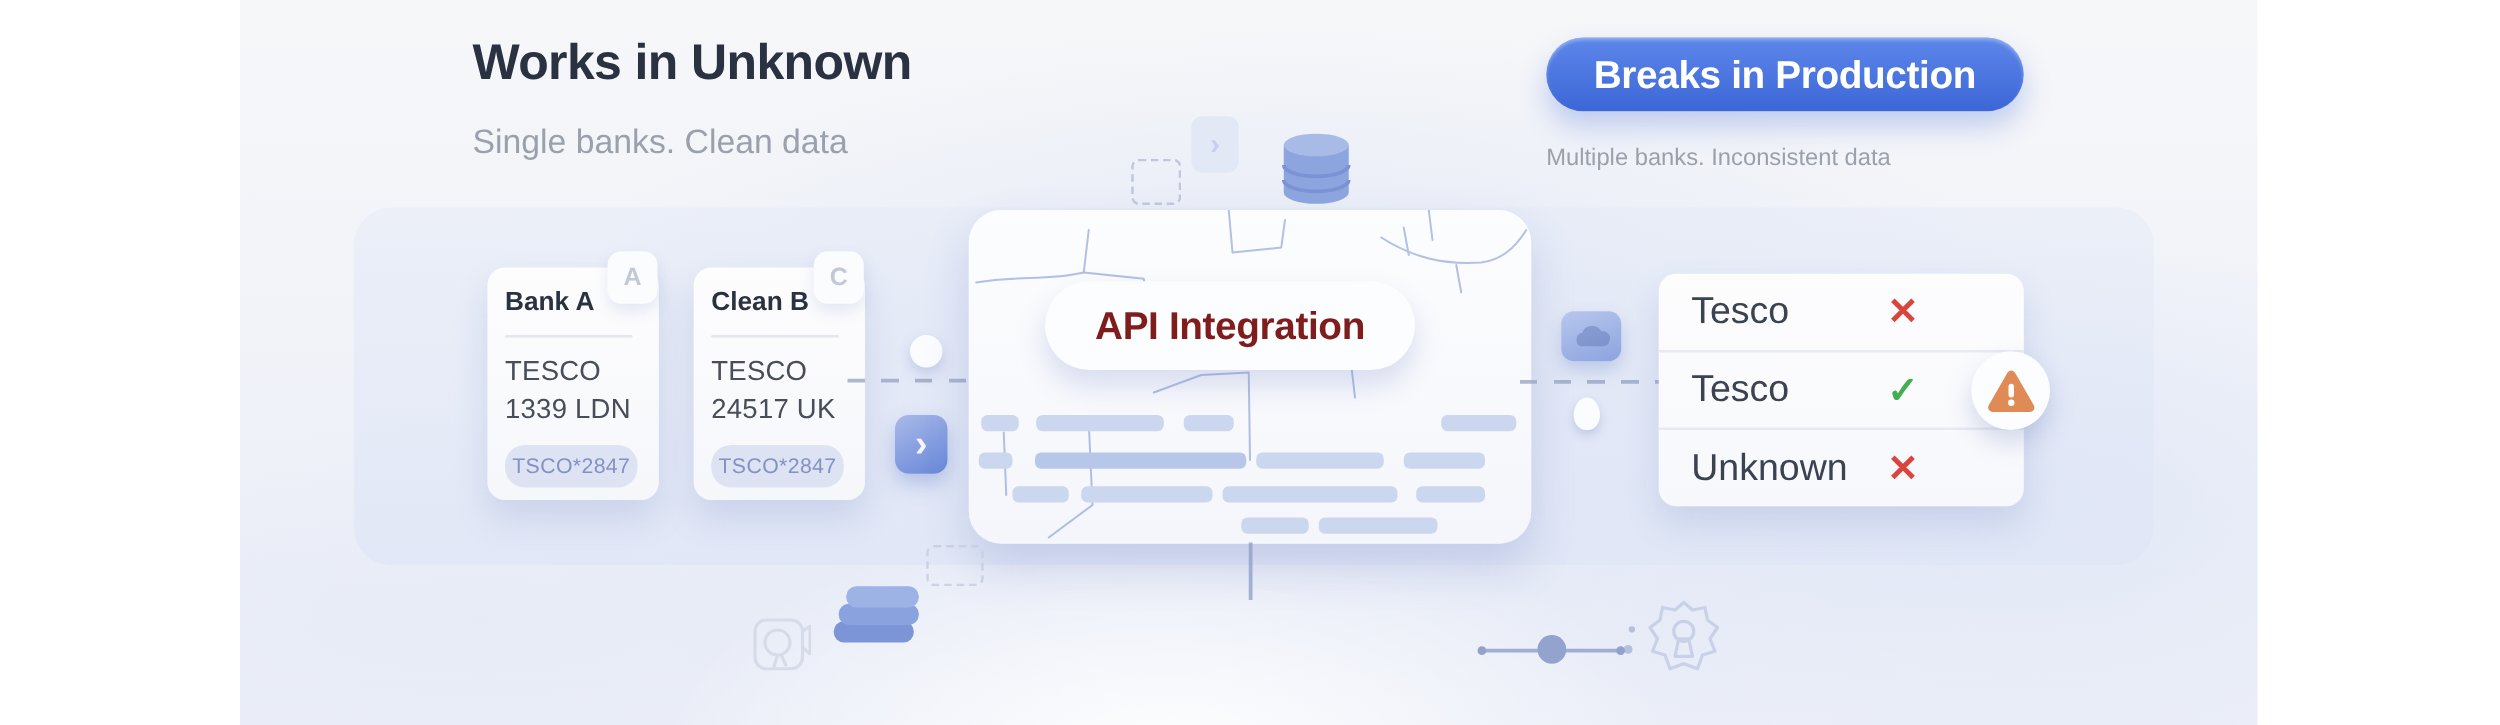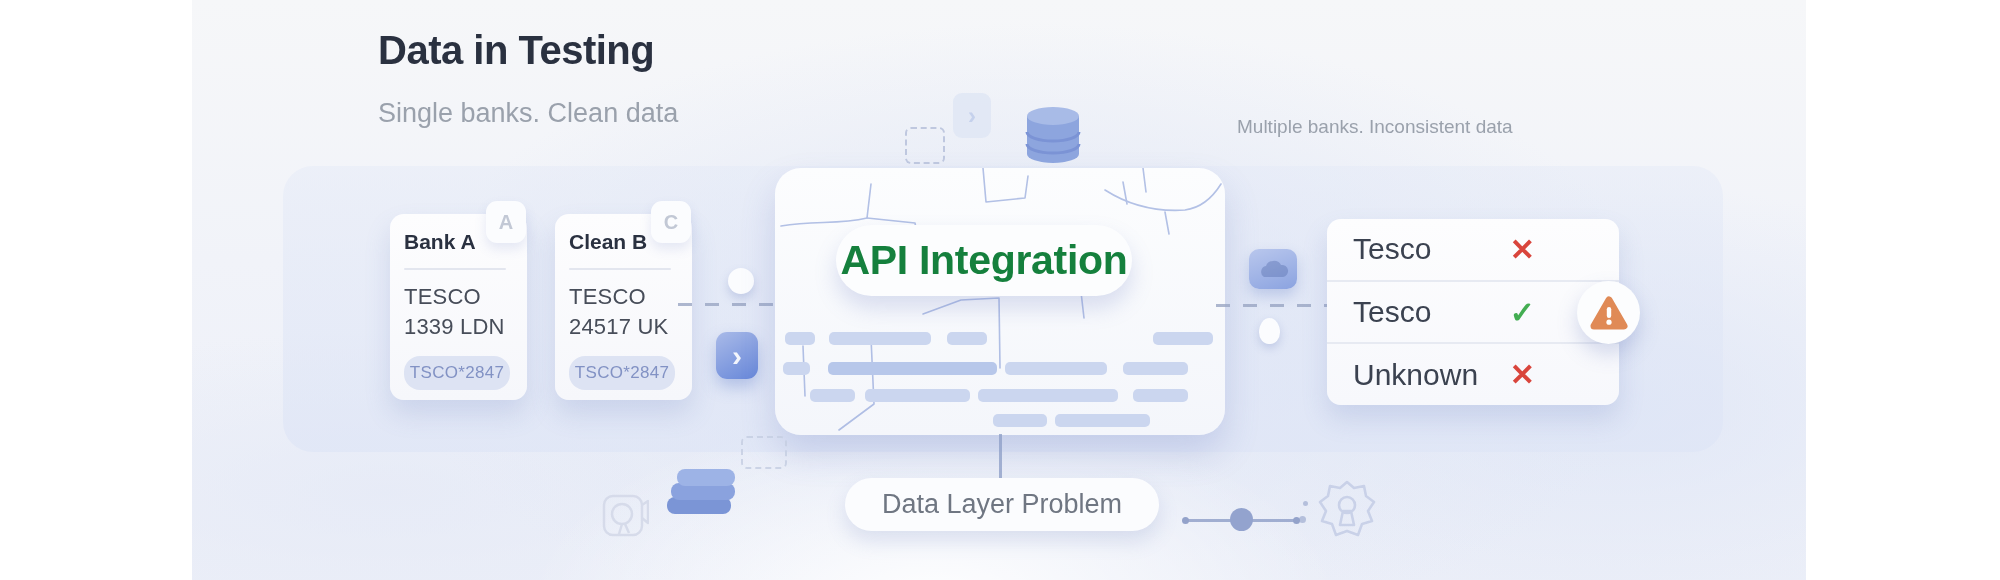--- a/index.html
+++ b/index.html
@@ -62,21 +62,21 @@
     position:absolute; left:775px; top:168px; width:450px; height:267px; border-radius:26px;
     background:linear-gradient(180deg,#fcfdfe 0%,#f4f6fb 100%);
     box-shadow:0 18px 34px rgba(95,115,185,.22);
     overflow:hidden;
   }
   .cracks { position:absolute; inset:0; }
   .api-pill {
     position:absolute; left:61px; top:57px; width:296px; height:71px; border-radius:36px;
     background:#fcfdfe; box-shadow:0 12px 22px rgba(100,120,190,.22);
     display:flex; align-items:center; justify-content:center;
-    font-size:41px; font-weight:800; color:#15803d; letter-spacing:-.3px;
+    font-size:31px; font-weight:800; color:#7f1d1d; letter-spacing:-.3px;
   }
   .sk { position:absolute; height:13px; border-radius:5px; background:#cbd6ef; }
   .sk.dark { background:#b7c7ea; }
 
   
   .dash-h { position:absolute; height:3px;
     background:repeating-linear-gradient(90deg,#9aa6c3 0 14px, rgba(0,0,0,0) 14px 27px); opacity:.8; }
   .node-circle { position:absolute; width:26px; height:26px; border-radius:50%;
     background:#fbfcfe; box-shadow:0 5px 10px rgba(95,115,185,.25); }
   .chev-icon {
@@ -132,22 +132,23 @@
   .dot-lg { position:absolute; left:1230px; top:508px; width:23px; height:23px; border-radius:50%; background:#93a3ce; }
   .deco { position:absolute; }
 </style>
 </head>
 <body>
 
 <div class="canvas">
   <div class="bg"></div>
   <div class="panel"></div>
 
-  <div class="h-title">Data in Testing</div>
+  <div class="h-title">Works in Unknown</div>
   <div class="h-sub">Single banks. Clean data</div>
+  <div class="btn-pill">Breaks in Production</div>
   <div class="h-sub-right">Multiple banks. Inconsistent data</div>
 
   <div class="bank-card bank-a">
     <div class="bank-badge">A</div>
     <div class="bank-name">Bank A</div>
     <div class="bank-divider"></div>
     <div class="bank-line">TESCO</div>
     <div class="bank-line">1339 LDN</div>
     <div class="bank-chip">TSCO*2847</div>
   </div>
@@ -225,21 +226,20 @@
   </div>
   <div class="warn-circle">
     <svg width="40" height="36" viewBox="0 0 40 36">
       <path d="M20,5 L35,31 L5,31 Z" fill="#e08a56" stroke="#e08a56" stroke-width="7" stroke-linejoin="round"></path>
       <rect x="17.8" y="12" width="4.4" height="11" rx="2.2" fill="#ffffff"></rect>
       <circle cx="20" cy="27.2" r="2.6" fill="#ffffff"></circle>
     </svg>
   </div>
 
   <div class="v-line"></div>
-  <div class="data-pill">Data Layer Problem</div>
   <div class="dot-line"></div>
   <div class="dot-sm" style="left:1182px; top:517px; width:7px; height:7px;"></div>
   <div class="dot-sm" style="left:1293px; top:517px; width:7px; height:7px;"></div>
   <div class="dot-lg"></div>
   <div class="dot-sm" style="left:1303px; top:501px; width:5px; height:5px; opacity:.6;"></div>
   <div class="dot-sm" style="left:1299px; top:516px; width:7px; height:7px; opacity:.6;"></div>
 
   <svg class="deco" style="left:1025px; top:106px;" width="56" height="62" viewBox="0 0 56 62">
     <path d="M2,10 v38 a26,9 0 0 0 52,0 v-38" fill="#8da5de"></path>
     <path d="M2,26 a26,9 0 0 0 52,0" stroke="#7b93d5" stroke-width="3" fill="none"></path>

